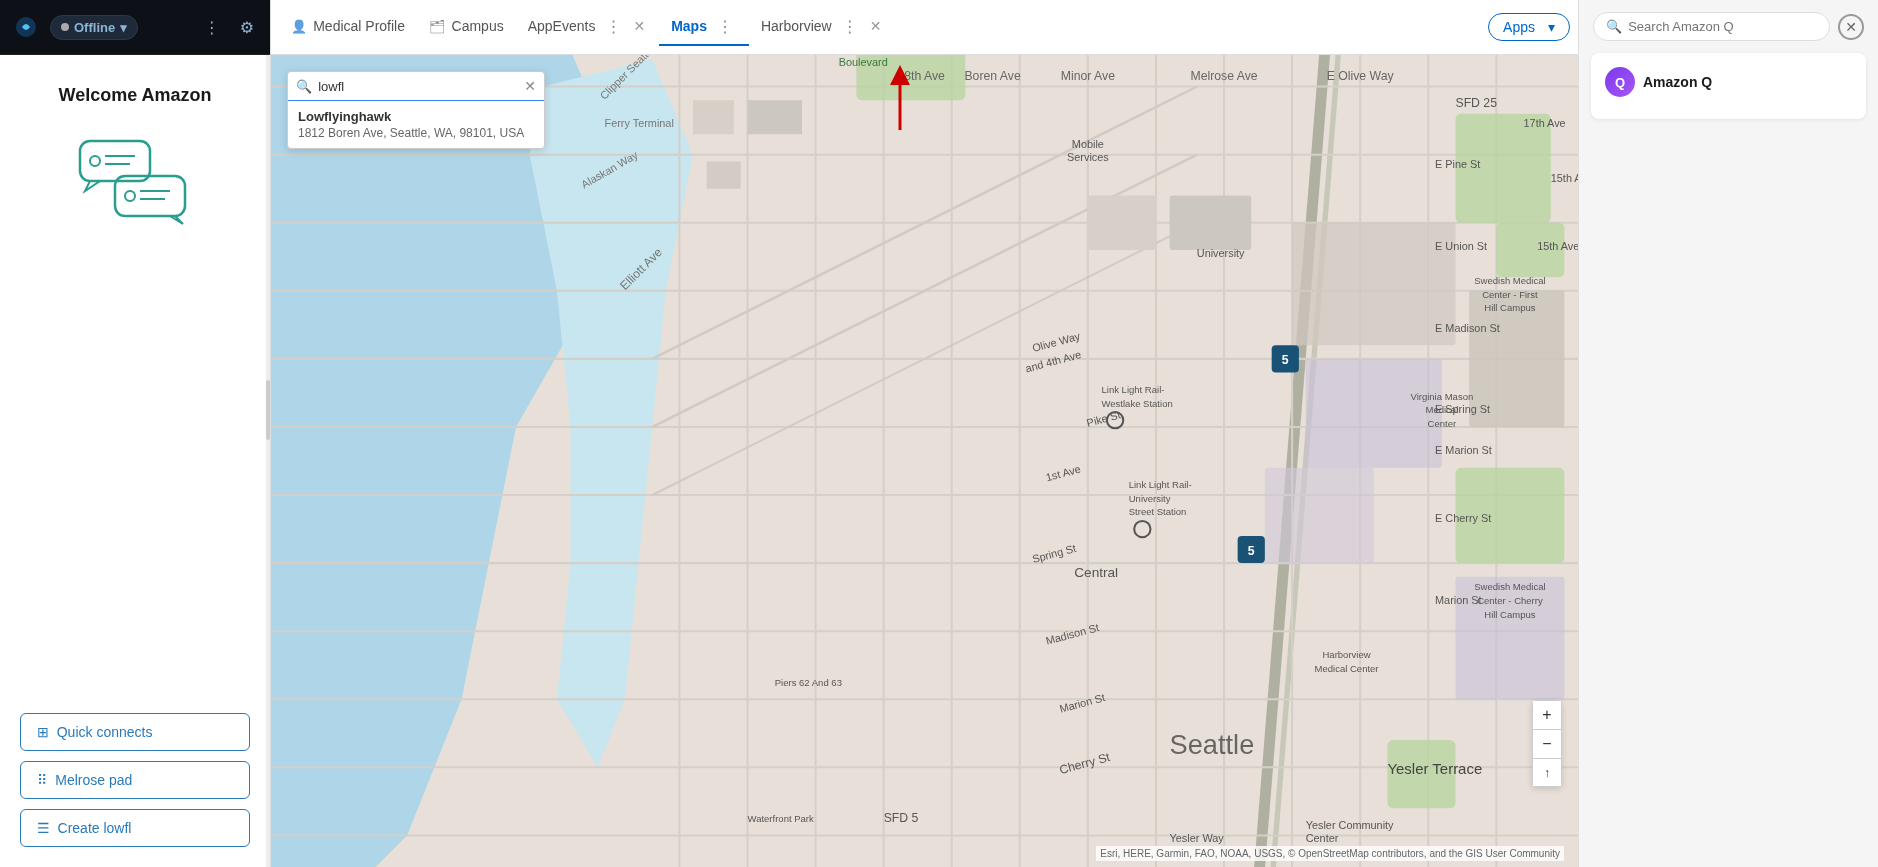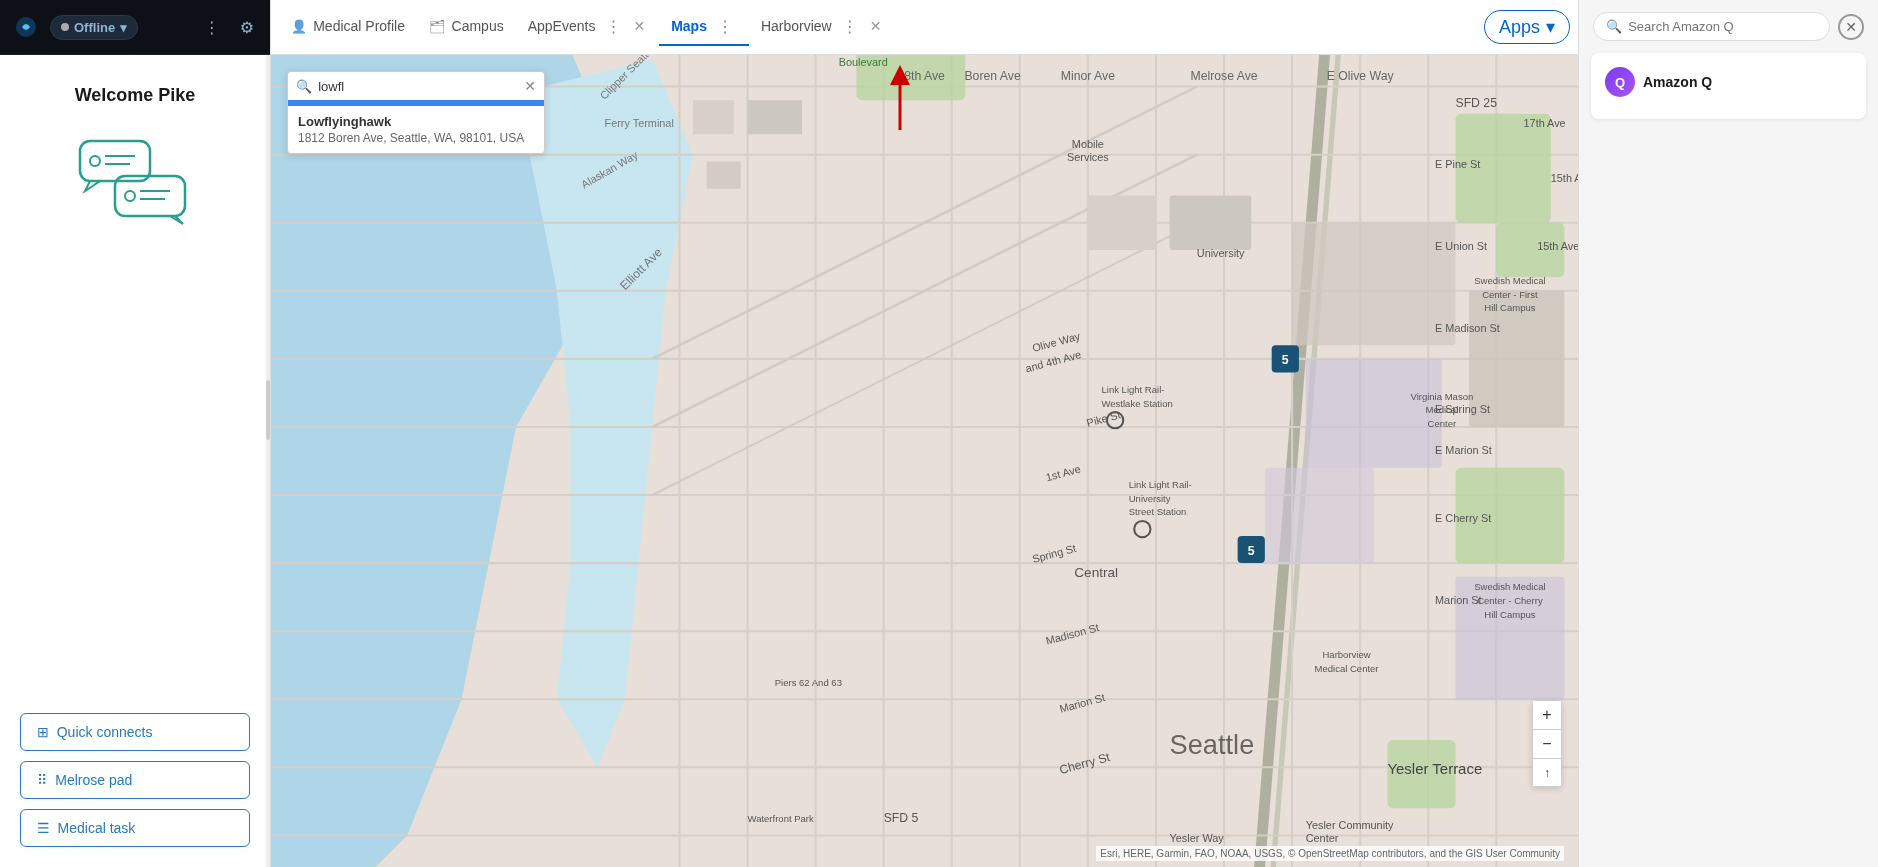--- a/index.html
+++ b/index.html
@@ -179,25 +179,25 @@
     }
     .tabs-right {
       margin-left: auto;
     }
     .apps-btn {
       border: 1.5px solid #0066cc;
       border-radius: 20px;
       background: #fff;
       color: #0066cc;
       padding: 5px 14px;
-      font-size: 18px;
+      font-size: 14px;
       cursor: pointer;
       display: flex;
       align-items: flex-end;
-      gap: 6px;
+      gap: 13px;
       font-weight: 500;
     }
 
     
     .map-area {
       flex: 1;
       position: relative;
       overflow: hidden;
     }
 
@@ -226,21 +226,21 @@
       color: #333;
     }
     .map-search-clear {
       background: none;
       border: none;
       color: #888;
       cursor: pointer;
       font-size: 14px;
     }
     .map-search-result {
-      border-top: 6px solid #3b82f6;
+      border-top: 1px solid #3b82f6;
       padding: 8px 10px;
       cursor: pointer;
     }
     .result-name {
       font-size: 13px;
       font-weight: 600;
       color: #333;
     }
     .result-address {
       font-size: 12px;
@@ -416,21 +416,21 @@
     </button>
     <div class="top-bar-right">
       <button class="icon-btn">⋮</button>
       <button class="icon-btn">⚙</button>
     </div>
   </div>
   <div class="sidebar-content">
     <div class="scrollbar-track">
       <div class="scrollbar-thumb"></div>
     </div>
-    <div class="welcome-text">Welcome Pike</div>
+    <div class="welcome-text">Welcome Amazon</div>
     <div class="chat-illustration">
       <svg class="chat-bubbles-svg" viewBox="0 0 120 90">
 
         <rect x="5" y="5" width="70" height="40" rx="10" ry="10" fill="none" stroke="#2a9d8f" stroke-width="2.5"></rect>
         <circle cx="20" cy="25" r="5" fill="none" stroke="#2a9d8f" stroke-width="2"></circle>
         <line x1="30" y1="20" x2="60" y2="20" stroke="#2a9d8f" stroke-width="2"></line>
         <line x1="30" y1="28" x2="55" y2="28" stroke="#2a9d8f" stroke-width="2"></line>
         <path d="M15 45 L10 55 L25 45Z" fill="none" stroke="#2a9d8f" stroke-width="2"></path>
 
         <rect x="40" y="40" width="70" height="40" rx="10" ry="10" fill="none" stroke="#2a9d8f" stroke-width="2.5"></rect>
@@ -444,21 +444,21 @@
       <button class="sidebar-btn">
         <span>⊞</span>
         <span>Quick connects</span>
       </button>
       <button class="sidebar-btn">
         <span>⠿</span>
         <span>Melrose pad</span>
       </button>
       <button class="sidebar-btn">
         <span>☰</span>
-        <span>Medical task</span>
+        <span>Create lowfl</span>
       </button>
     </div>
   </div>
 </div>
 
 <div class="main-content">
 
   <div class="tabs-bar">
 
     <div class="tab">

